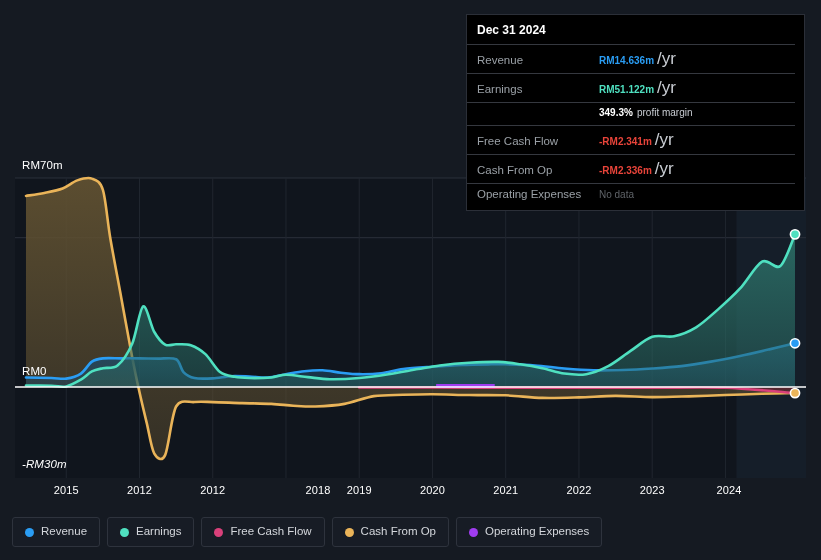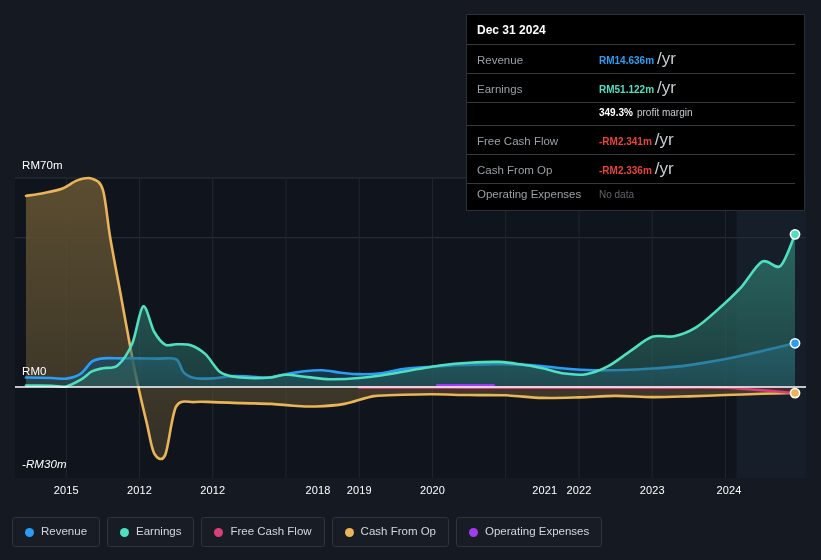--- a/index.html
+++ b/index.html
@@ -196,21 +196,21 @@
   <div class="y-axis-label" id="ylab1" style="left:22px; top:365px;">RM0</div>
   <div class="y-axis-label" id="ylab2" style="left:22px; top:458px;font-style:italic;">-RM30m</div>
 
   <div id="x-axis">
       <div class="x-axis-label" style="left: 66.2685px; top: 484px;">2015</div>
       <div class="x-axis-label" style="left: 139.509px; top: 484px;">2012</div>
       <div class="x-axis-label" style="left: 212.75px; top: 484px;">2012</div>
       <div class="x-axis-label" style="left: 285.991px; top: 484px; margin-left: 32px;">2018</div>
       <div class="x-axis-label" style="left: 359.231px; top: 484px;">2019</div>
       <div class="x-axis-label" style="left: 432.472px; top: 484px;">2020</div>
-      <div class="x-axis-label" style="left: 505.713px; top: 484px; margin-left: 39px;">2021</div>
+      <div class="x-axis-label" style="left: 505.713px; top: 484px;">2021</div>
       <div class="x-axis-label" style="left: 578.954px; top: 484px;">2022</div>
       <div class="x-axis-label" style="left: 652.194px; top: 484px;">2023</div>
       <div class="x-axis-label" style="left: 729px; top: 484px;">2024</div>
     </div>
 </div>
 
 <div id="tooltip">
   <div id="tooltip-date">Dec 31 2024</div>
   <div id="tooltip-rows">
       <div class="tt-row">

